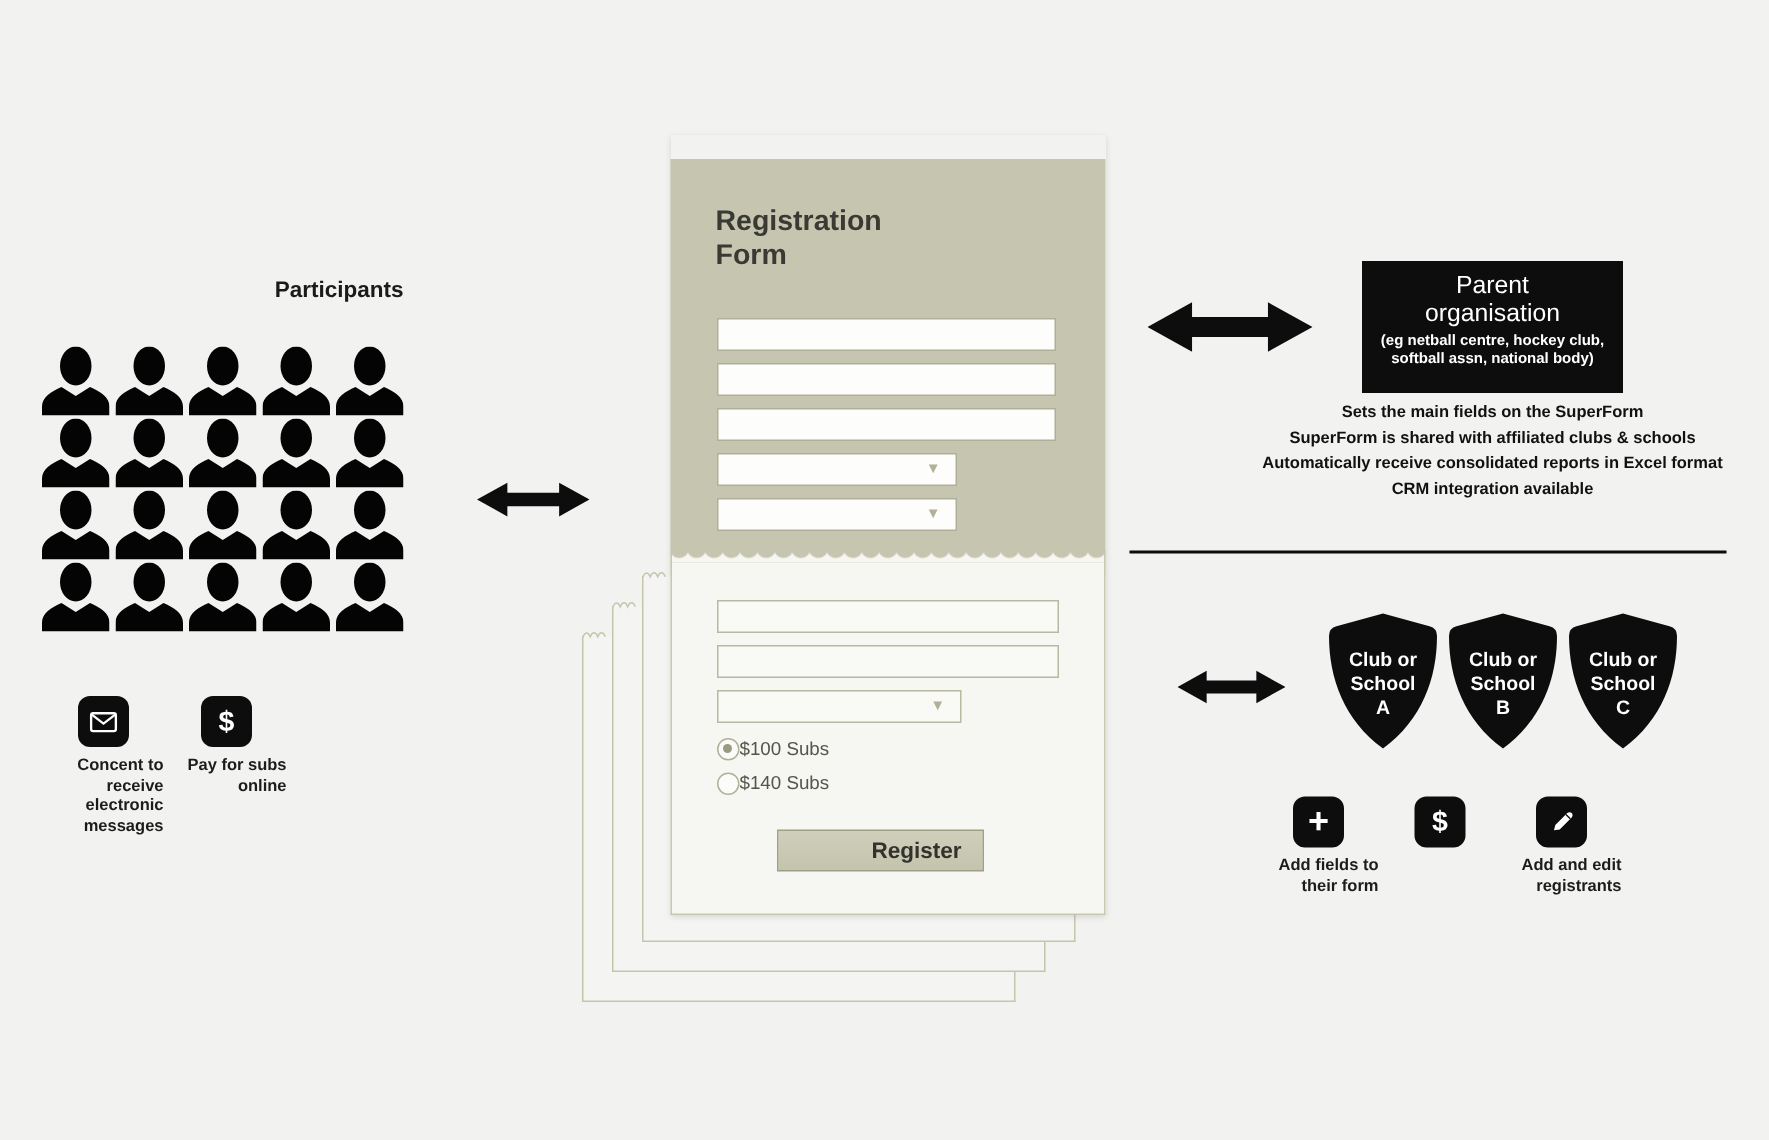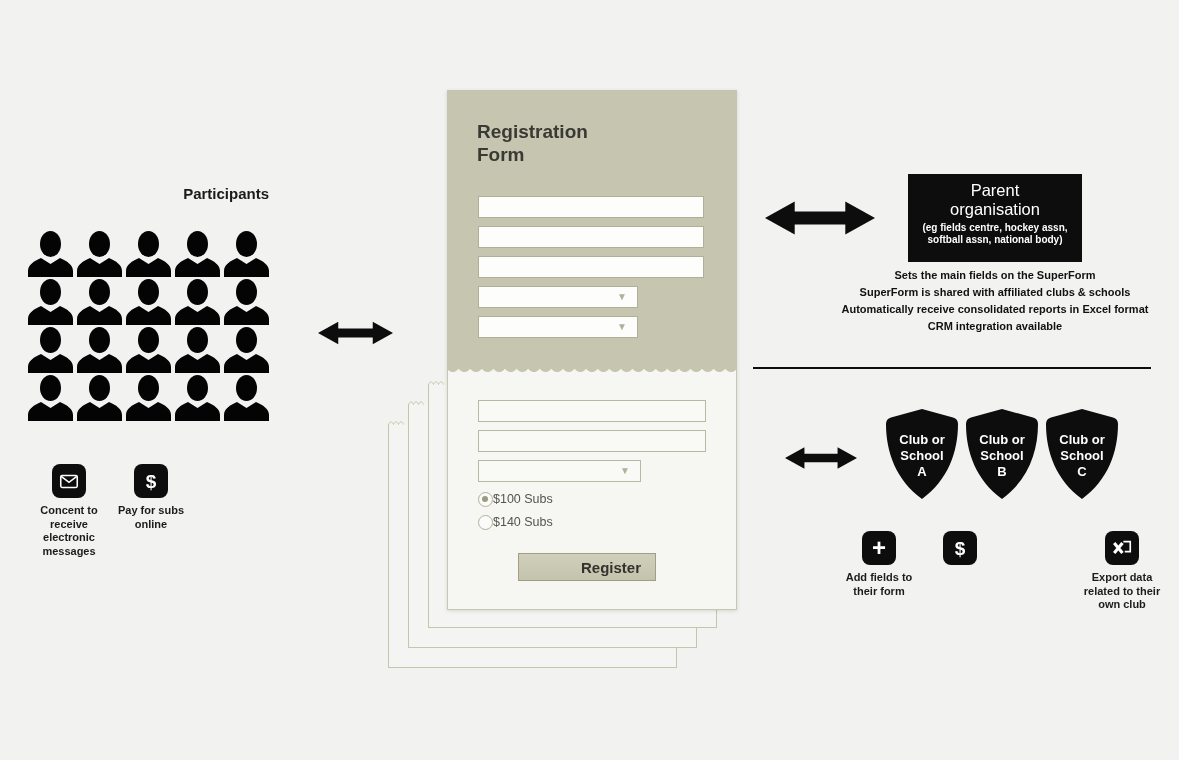--- a/index.html
+++ b/index.html
@@ -13,35 +13,35 @@
     font-size:15px; font-weight:700; color:#1b1b19; }
   #person-grid { position:absolute; left:28px; top:231px; width:241px;
     display:grid; grid-template-columns:repeat(5,45px); grid-auto-rows:46px; column-gap:4px; row-gap:2px; }
   .person { width:45px; height:46px; }
 
   
   .feature { position:absolute; width:80px; text-align:center; }
   .sq-icon { width:34px; height:34px; background:#0d0d0d; border-radius:8px; margin:0 auto;
     display:flex; align-items:center; justify-content:center; color:#fff; }
   .sq-icon .glyph-txt { color:#fff; font-weight:700; font-size:19px; line-height:1; }
-  .feature .cap { margin-top:6px; font-size:11px; line-height:13.5px; font-weight:600; color:#1c1c1a; }
+  .feature .cap { margin-top:6px; font-size:11px; line-height:13.5px; font-weight:600; color:#1c1c1a;text-align:right; }
 
   
   .arrow { position:absolute; }
   .divider { position:absolute; left:753px; top:367px; width:398px; height:2px; background:#0d0d0d; }
 
   
   .page { position:absolute; width:289px; height:244px; background:#f4f4f2;
     border:1px solid #c6c5ac; border-top:none; }
   .pg-zig { position:absolute; top:-4px; left:-1px; }
 
   
   .form-main { position:absolute; left:447px; top:90px; width:290px; height:520px; z-index:5;
     box-shadow:0 1px 4px rgba(0,0,0,0.12); }
-  .form-top { position:absolute; left:0; top:0; width:290px; height:278px; background:#c6c5b0; }
+  .form-top { position:absolute; left:0; top:16px; width:290px; height:278px; background:#c6c5b0; }
   .form-title { position:absolute; left:30px; top:30px; font-size:19px; line-height:23px;
     font-weight:700; color:#3a3a34; }
   .fld { position:absolute; left:31px; width:226px; height:22px; background:#fdfdfc;
     border:1px solid #b0af97; font-size:12px; padding:0 6px; color:#444; outline:none; }
   .dd { position:absolute; left:31px; width:160px; height:22px; background:#fdfdfc;
     border:1px solid #b0af97; }
   .dd .dd-arrow { position:absolute; right:10px; top:4px; font-size:10px; color:#b2b198; }
   .scallop { position:absolute; left:0; top:277px; width:290px; height:8px; z-index:3;
     background-image:radial-gradient(circle at 5.8px -1.5px, #c6c5b0 6.1px, rgba(198,197,176,0) 6.8px);
     background-size:11.6px 8px; background-repeat:repeat-x; }
@@ -256,21 +256,21 @@
     </div>
   </div>
 
   <svg class="arrow" style="left:765px; top:196px;" width="110" height="44" viewBox="0 0 100 36">
     <polygon points="0,18 27,3 27,12 73,12 73,3 100,18 73,33 73,24 27,24 27,33" fill="#0d0d0d"></polygon>
   </svg>
 
   <div class="parent-box">
     <div class="parent-title preline">Parent
 organisation</div>
-    <div class="parent-sub preline">(eg fields centre, hockey assn,
+    <div class="parent-sub preline">(eg netball centre, hockey club,
 softball assn, national body)</div>
   </div>
 
   <div class="parent-notes">
     <div class="note">Sets the main fields on the SuperForm</div>
     <div class="note">SuperForm is shared with affiliated clubs &amp; schools</div>
     <div class="note">Automatically receive consolidated reports in Excel format</div>
     <div class="note">CRM integration available</div>
   </div>
 
@@ -311,24 +311,24 @@
       </div>
     <div class="cap">Add fields to their form</div>
   </div>
 
   <div class="feature" style="left:920px; top:531px;">
     <div class="sq-icon">
         <span class="glyph-txt">$</span>
       </div>
   </div>
 
-
-  <div class="feature" style="left:1082px; top:531px;">
+  <div class="feature" style="left:1001px; top:531px;">
     <div class="sq-icon">
       <svg width="22" height="22" viewBox="0 0 24 24">
-        <path d="M13.5 5 L21 5 L21 16 L15 16" fill="none" stroke="#fff" stroke-width="1.8"></path>
-        <path d="M3.5 6.5 L12.5 17.5 M12.5 6.5 L3.5 17.5" stroke="#fff" stroke-width="3.4"></path>
+        <path fill="#fff" d="M6.5 18 L7.5 14.2 L16.2 5.5 C17.1 4.6 18.5 4.6 19.4 5.5 C20.3 6.4 20.3 7.8 19.4 8.7 L10.7 17.4 Z"></path>
+        <path d="M15.2 6.5 L18.4 9.7" stroke="#0d0d0d" stroke-width="1"></path>
       </svg>
     </div>
-    <div class="cap">Export data related to their own club</div>
-  </div>
+    <div class="cap">Add and edit registrants</div>
+  </div>
+
 
 </div>
 
 </body></html>

